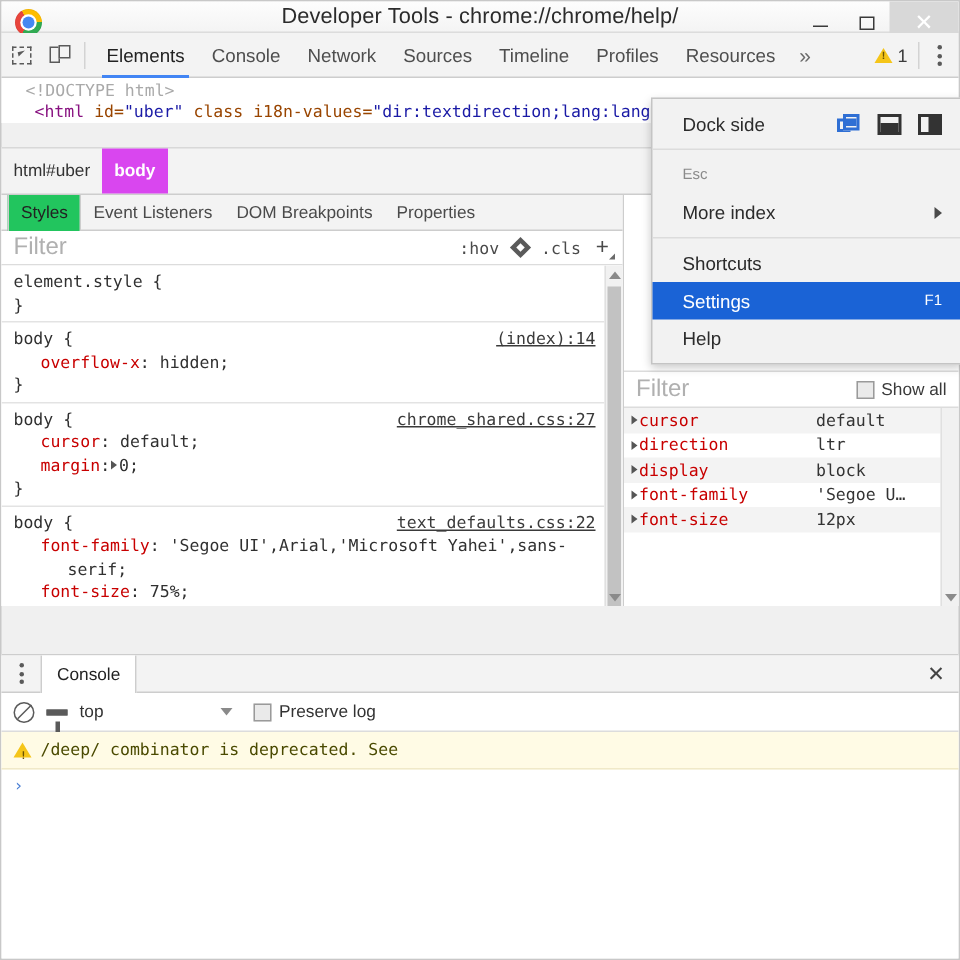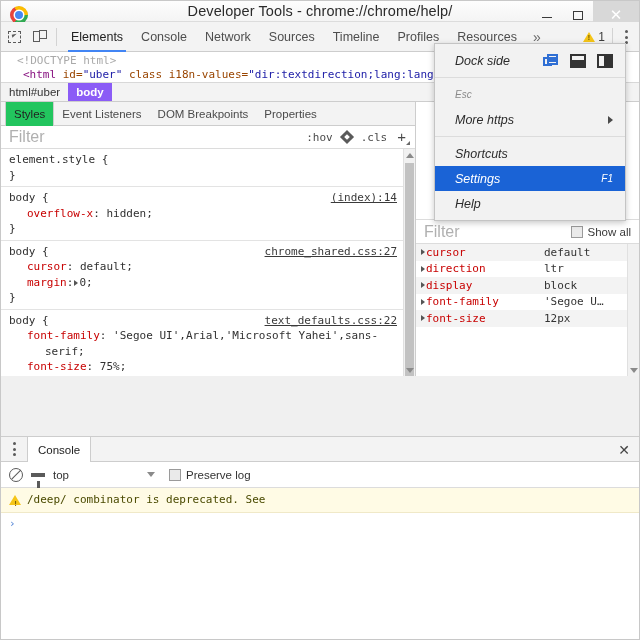--- a/index.html
+++ b/index.html
@@ -170,33 +170,34 @@
   }
   .dom-line { line-height: 14px; padding-left: 16px; }
   .dom-line.l2 { padding-left: 22px; }
   .tag-gray { color: #a9a9a9; }
   .tag { color: #881280; }
   .attr { color: #994500; }
   .val { color: #1a1aa6; }
 
   
   .breadcrumb {
-    height: 20px;
+    height: 32px;
     background: #f3f3f3;
     border-top: 1px solid #d8d8d8;
     border-bottom: 1px solid #cdcdcd;
     display: flex; align-items: stretch;
     font-family: "Liberation Sans", sans-serif;
     font-size: 11.5px;
+    margin-top: 16px;
   }
   .crumb {
     display: flex; align-items: center;
     padding: 0 8px; color: #333;
   }
-  .crumb.sel { background: #8b5cf6; color: #fff; font-weight: bold; }
+  .crumb.sel { background: #d946ef; color: #fff; font-weight: bold; }
 
   
   .split { display: flex; height: 274px; }
 
   .left-pane {
     width: 415px;
     display: flex; flex-direction: column;
     border-right: 1px solid #cdcdcd;
     background: #fff;
   }
@@ -497,28 +498,27 @@
   .console-prompt {
     height: 20px; display: flex; align-items: center;
     padding: 0 8px;
     font-family: "DejaVu Sans Mono", monospace;
     font-size: 11px; color: #4a7fd4;
   }
 
   
   .menu {
     position: absolute;
-    left: 433px; top: 42px;
-    width: 192px;
+    left: 433px; top: 64px;
+    width: 207px;
     background: #f2f2f2;
     border: 1px solid #c4c4c4;
     box-shadow: 0 2px 6px rgba(0,0,0,.22);
     z-index: 50;
     padding: 4px 0;
-    font-style: italic;
   }
   .menu-item {
     height: 25px;
     display: flex; align-items: center;
     padding: 0 12px 0 20px;
     font-size: 12.5px; color: #2b2b2b;
     position: relative;
   }
   .menu-item .mlabel { flex: 1; white-space: nowrap; }
   .menu-item .maccel { color: #8a8a8a; font-size: 10px; white-space: nowrap; }
@@ -807,21 +807,21 @@
           </span>
         <span class="dk bottom"></span>
         <span class="dk right"></span>
       </span>
     </div>
     <div class="menu-sep"></div>
     <div class="menu-item">
       <span class="maccel">Esc</span>
     </div>
     <div class="menu-item">
-      <span class="mlabel">More https</span>
+      <span class="mlabel">More index</span>
       <span class="submenu-arrow"></span>
     </div>
     <div class="menu-sep"></div>
     <div class="menu-item">
       <span class="mlabel">Shortcuts</span>
       <span class="maccel"></span>
     </div>
     <div class="menu-item selected">
       <span class="mlabel">Settings</span>
       <span class="maccel">F1</span>

